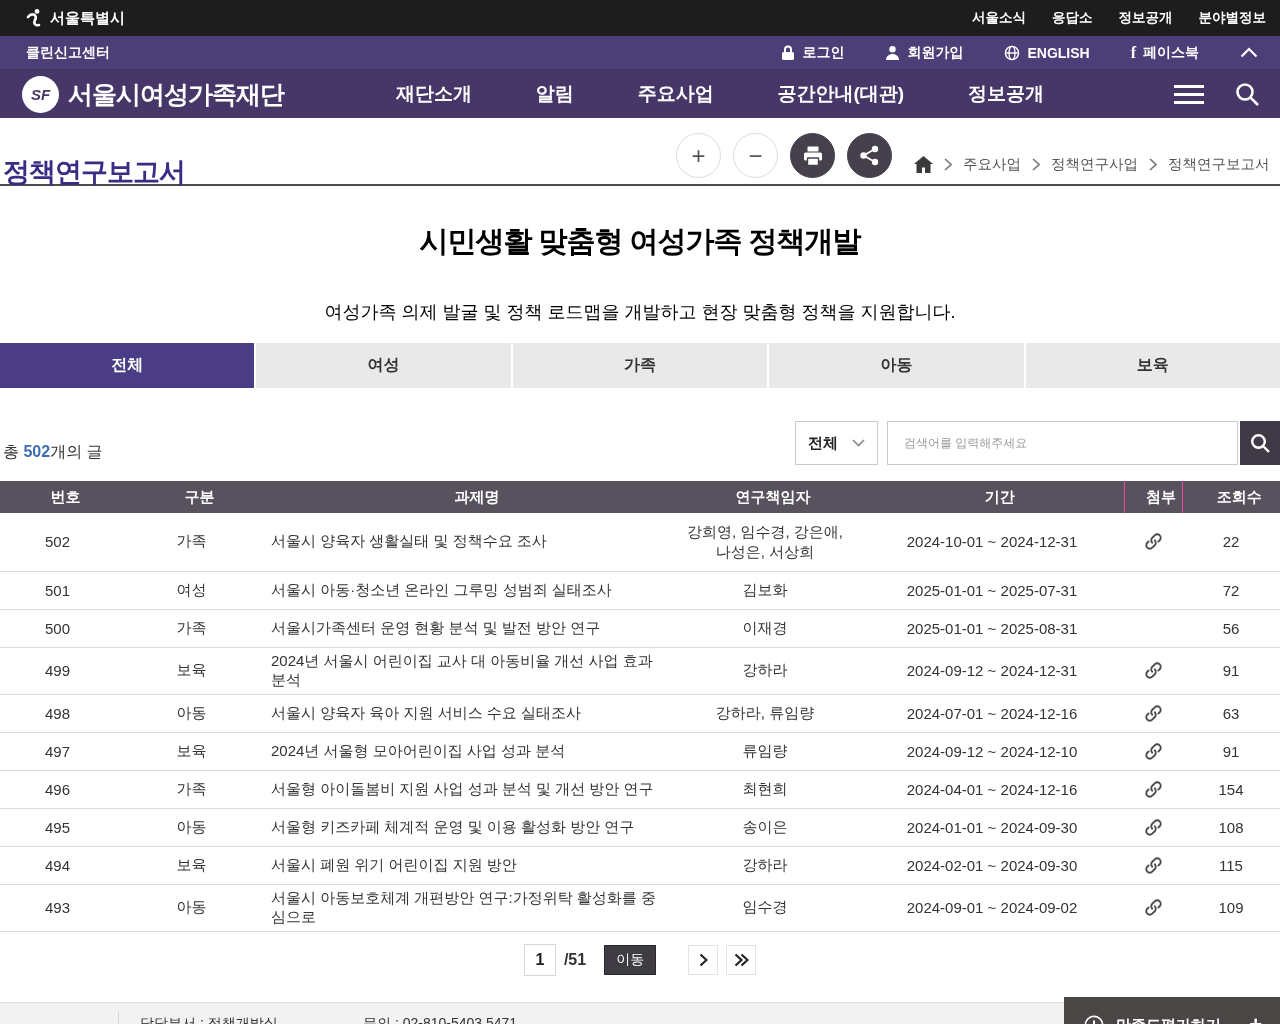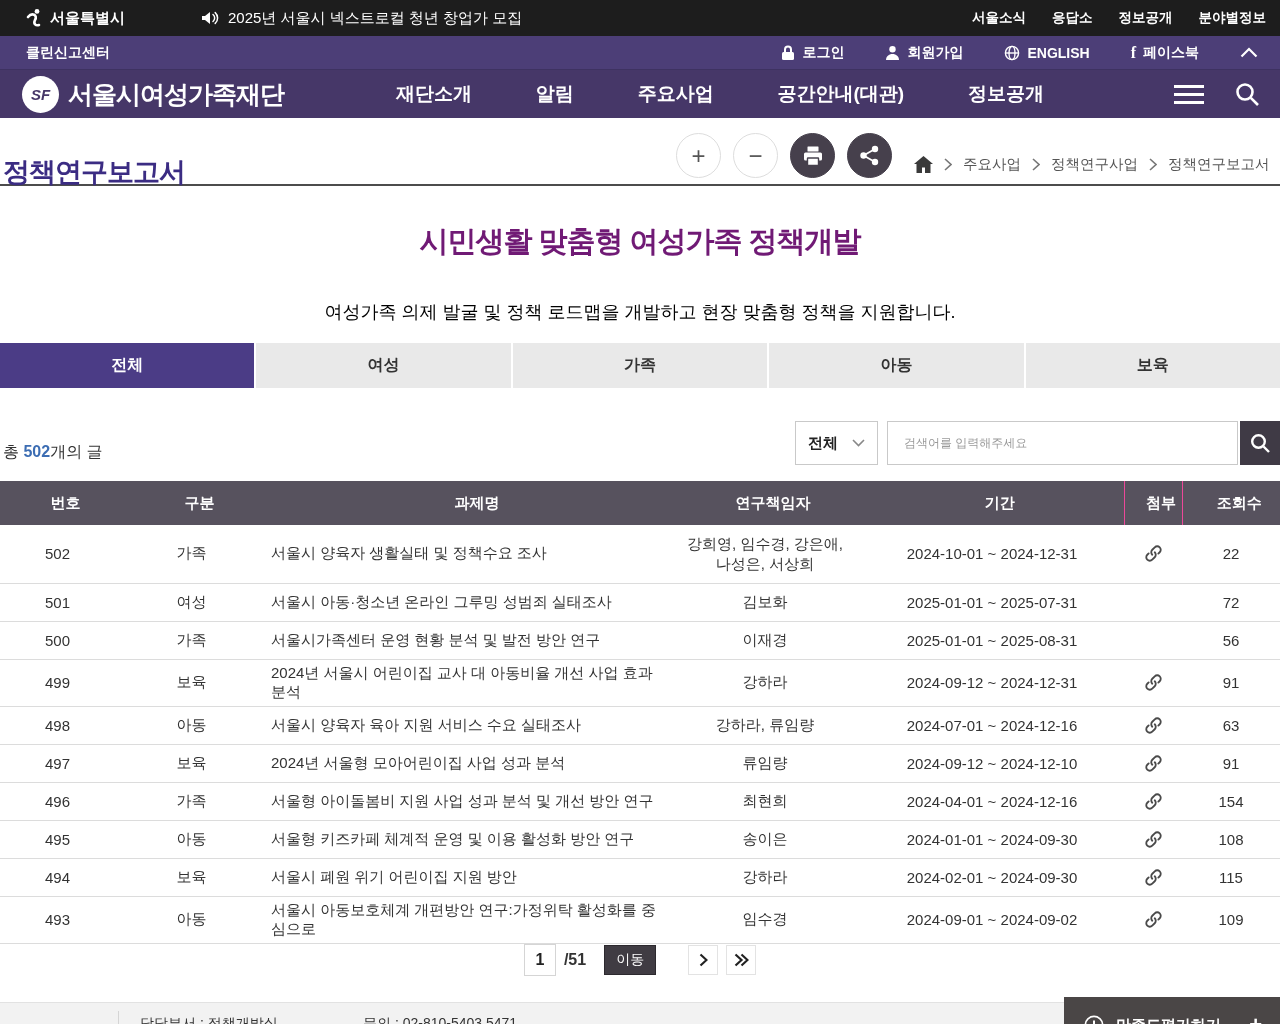--- a/index.html
+++ b/index.html
@@ -38,41 +38,41 @@
   .page-title { position:absolute; left:3px; top:36px; font-size:27px; font-weight:bold; color:#3b2c83; letter-spacing:-1px; }
   .tools { position:absolute; top:133px; left:676px; display:flex; align-items:center; gap:12px; }
   .tool-circle { width:45px; height:45px; border-radius:50%; border:1px solid #ddd; background:#fff; display:flex; align-items:center; justify-content:center; font-size:24px; color:#555; cursor:pointer; }
   .tool-circle.dark { background:#46404c; border-color:#46404c; color:#fff; }
   .crumbs { position:absolute; top:155px; left:914px; display:flex; align-items:center; gap:11px; font-size:14.5px; color:#555; white-space:nowrap; }
   .crumb-sep { color:#888; display:flex; }
   .crumbs .crumb { cursor:pointer; }
 
   
   .intro { position:absolute; top:188px; left:0; width:1280px; text-align:center; }
-  .intro h2 { margin-top:34px; font-size:29px; font-weight:bold; color:#701a75; letter-spacing:-1px; }
+  .intro h2 { margin-top:34px; font-size:29px; font-weight:bold; color:#000000; letter-spacing:-1px; }
   .intro p { margin-top:38px; font-size:18px; color:#000000; }
 
   
   .tabs { position:absolute; top:343px; left:0; width:1280px; height:45px; display:flex; gap:2px; }
   .tab { flex:1; background:#e9e9e9; display:flex; align-items:center; justify-content:center; font-size:16px; font-weight:bold; color:#333; cursor:pointer; }
   .tab.active { background:#4b3c86; color:#fff; }
 
   
   .controls { position:absolute; top:421px; left:0; width:1280px; height:44px; }
   .total { position:absolute; left:3px; bottom:2px; font-size:16px; color:#333; }
   .total b { color:#3c6db3; font-weight:bold; }
   .cat-select { position:absolute; left:795px; top:0; width:83px; height:44px; border:1px solid #c9c9c9; background:#fff; display:flex; align-items:center; justify-content:space-between; padding:0 12px; font-size:15px; font-weight:bold; color:#222; cursor:pointer; }
   .search-box { position:absolute; left:887px; top:0; width:351px; height:44px; border:1px solid #c9c9c9; background:#fff; }
   .search-box input { width:100%; height:100%; border:0; outline:none; padding:0 16px; font-size:12px; color:#333; font-family:"Liberation Sans", sans-serif; }
   .search-box input::placeholder { color:#9a9a9a; }
   .search-btn { position:absolute; left:1240px; top:0; width:40px; height:44px; background:#3f3a45; border:0; display:flex; align-items:center; justify-content:center; cursor:pointer; }
 
   
   .board { position:absolute; top:481px; left:0; width:1280px; border-collapse:collapse; table-layout:fixed; }
-  .board thead th { background:#57525e; color:#fff; font-size:15px; font-weight:bold; height:44px;padding-left:16px; }
+  .board thead th { background:#57525e; color:#fff; font-size:15px; font-weight:bold; height:32px;padding-left:16px; }
   .board thead th.divided { border-left:1px solid #ec4899; }
   .board tbody td { border-bottom:1px solid #dcdcdc; font-size:15px; color:#333; text-align:center; height:38px; padding:4px 2px; }
   .board tbody td.title { text-align:left; padding-left:3px; }
   .board tbody td.researcher { white-space:pre-line; line-height:1.35; }
   .board tbody tr:first-child td { height:58px; }
   .link-icon { display:inline-flex; vertical-align:middle; cursor:pointer; }
 
   
   .pagination { position:absolute; top:944px; left:0; width:1280px; display:flex; align-items:center; justify-content:center; gap:8px; }
   .page-input { width:32px; height:32px; border:1px solid #d5d5d5; text-align:center; font-size:16px; font-weight:bold; color:#222; background:#fff; font-family:"Liberation Sans", sans-serif; }
@@ -100,29 +100,20 @@
 
   <header class="topbar">
     <div class="citylogo">
       <span>
         <svg width="18" height="20" viewBox="0 0 18 20">
             <circle cx="11" cy="3.4" r="2.4" fill="#fff"></circle>
             <path d="M2 9 C6 4,12 7,9 12 C7 16,10 18,13 17" stroke="#fff" stroke-width="2.6" fill="none" stroke-linecap="round"></path>
           </svg>
       </span>
       <span>서울특별시</span>
-    </div>
-    <div class="announce">
-      <span>
-        <svg width="18" height="16" viewBox="0 0 18 16">
-            <path d="M1 6h3l5-4v12l-5-4H1z" fill="#fff"></path>
-            <path d="M12 4.5a4.5 4.5 0 0 1 0 7M14.2 2.6a7.3 7.3 0 0 1 0 10.8" stroke="#fff" stroke-width="1.5" fill="none" stroke-linecap="round"></path>
-          </svg>
-      </span>
-      <span>2025년 서울시 넥스트로컬 청년 창업가 모집</span>
     </div>
     <div class="toplinks">
       <span>서울소식</span>
       <span>응답소</span>
       <span>정보공개</span>
       <span>분야별정보</span>
     </div>
   </header>
 
   <div class="utilbar">

